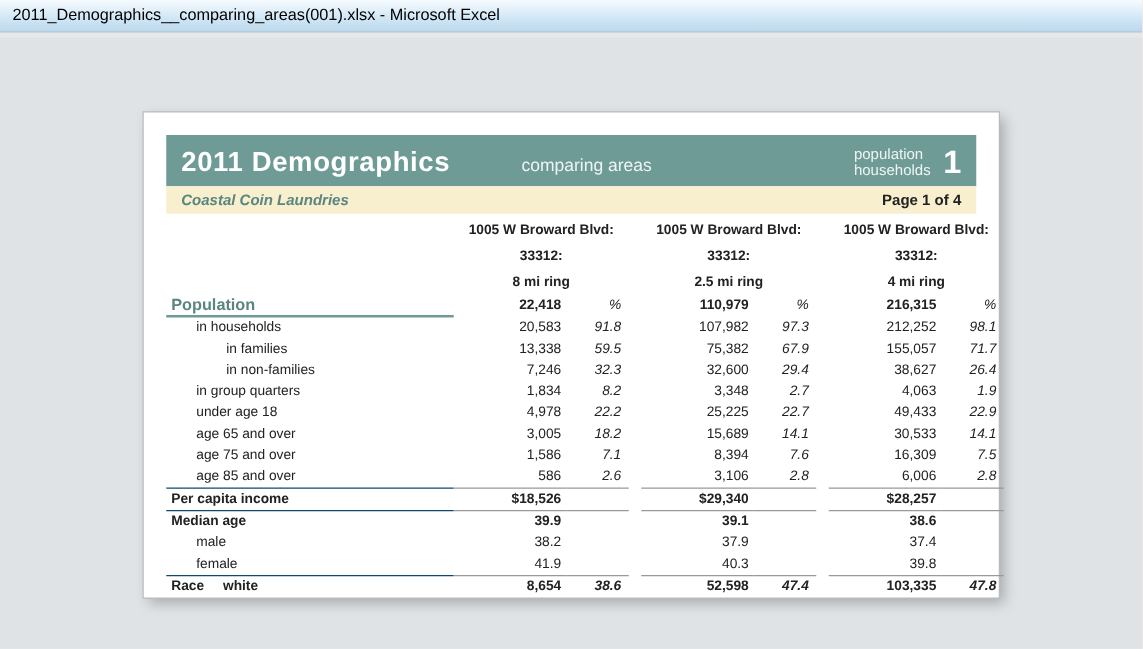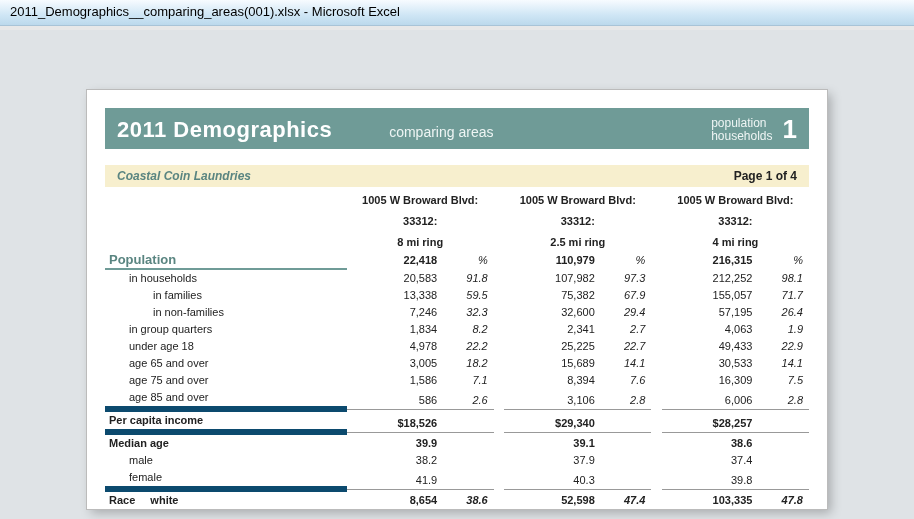--- a/index.html
+++ b/index.html
@@ -23,21 +23,21 @@
     position: absolute;
     top: 30px;
     left: 0; right: 0; bottom: 0;
     background: #dfe3e6;
     display: flex;
     justify-content: center;
     align-items: flex-start;
     padding-top: 60px;
   }
   .page {
-    width: 740px;
+    width: 684px;
     background: #fff;
     box-shadow: 0 0 0 1px #bbb, 4px 4px 10px rgba(0,0,0,.25);
     padding: 18px 18px 0 18px;
     box-sizing: border-box;
     font-size: 11px;
   }
   .banner {
     background: #6f9b97;
     color: #fff;
     display: flex;
@@ -76,21 +76,20 @@
   }
   .subbar {
     background: #f7efce;
     display:flex;
     justify-content: space-between;
     padding: 4px 12px;
     font-style: italic;
     font-weight: 700;
     color: #5a8581;
     font-size: 12px;
-    margin-top: 16px;
   }
   .subbar .right { font-style: normal; font-weight:700; color:#222; }
   table.grid {
     width: 100%;
     border-collapse: collapse;
     table-layout: fixed;
     font-size: 11px;
     line-height: 15px;
   }
   col.lab  { width: 230px; }
@@ -105,21 +104,21 @@
     border-bottom: 2px solid #6f9b97;
     padding-top: 2px;
   }
   .sectionhdr .num { font-weight:700; text-align:right; }
   .sectionhdr .pctlab { font-style:italic; text-align:right; padding-right:6px; }
   .datarow td:first-child { padding-left: 24px; }
   .datarow.ind2 td:first-child { padding-left: 48px; }
   .num { text-align:right; }
   .pct { text-align:right; font-style: italic; padding-right:6px; }
   .bbold td { font-weight:700; }
-  .bbold td:first-child { padding-left: 4px; border-top: 6px solid #0c4a6e; }
+  .bbold td:first-child { padding-left: 4px; border-top: 1px solid #0c4a6e; }
   .bbold .num { border-top: 1px solid #999; }
   .bbold .pct { border-top: 1px solid #999; }
   .race td:first-child { padding-left: 4px; font-weight:700; }
   .race .sub { font-weight:700; padding-left:12px; }
 </style>
 </head>
 <body>
 
 <div class="titlebar">
   <span>2011_Demographics__comparing_areas(001).xlsx - Microsoft Excel</span>
@@ -222,29 +221,29 @@
             <td class="pct">71.7</td>
           </tr>
           <tr class="datarow ind2">
             <td>in non-families</td>
             <td class="num">7,246</td>
             <td class="pct">32.3</td>
             <td></td>
             <td class="num">32,600</td>
             <td class="pct">29.4</td>
             <td></td>
-            <td class="num">57,195</td>
+            <td class="num">38,627</td>
             <td class="pct">26.4</td>
           </tr>
           <tr class="datarow">
             <td>in group quarters</td>
             <td class="num">1,834</td>
             <td class="pct">8.2</td>
             <td></td>
-            <td class="num">2,341</td>
+            <td class="num">3,348</td>
             <td class="pct">2.7</td>
             <td></td>
             <td class="num">4,063</td>
             <td class="pct">1.9</td>
           </tr>
           <tr class="datarow">
             <td>under age 18</td>
             <td class="num">4,978</td>
             <td class="pct">22.2</td>
             <td></td>

